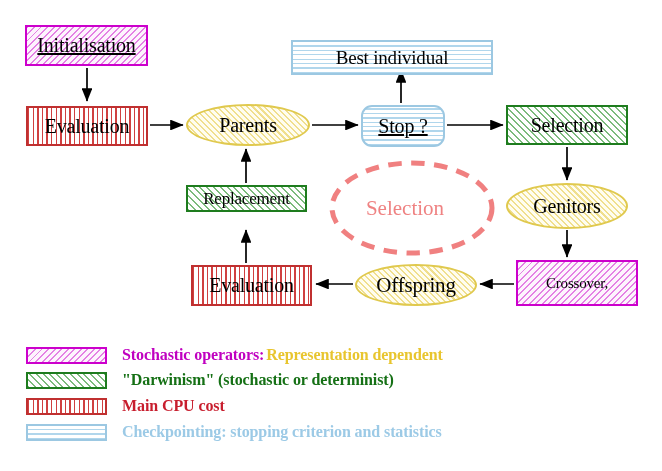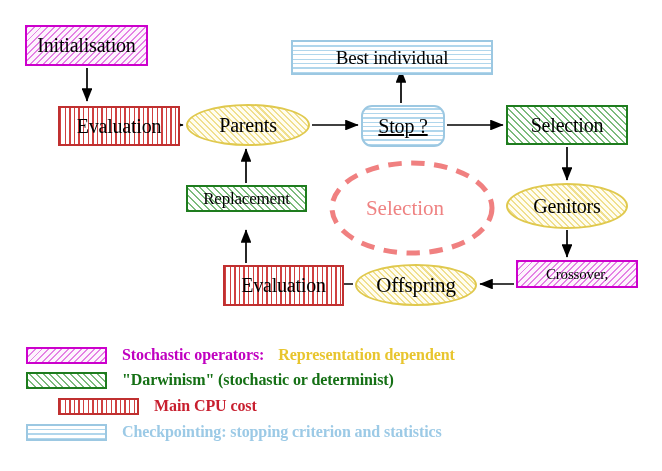--- a/index.html
+++ b/index.html
@@ -17,55 +17,54 @@
     background:repeating-linear-gradient(135deg,#e482e4 0 1.4px,rgba(0,0,0,0) 1.4px 4.6px) #fdf4fd;
     border:2px solid #cc00cc;
   }
   .hatch-green{
     background:repeating-linear-gradient(45deg,#7cbb7c 0 1.4px,rgba(0,0,0,0) 1.4px 4.8px) #ffffff;
     border:2px solid #1e7c1e;
   }
   .stripes-red{
     background:repeating-linear-gradient(90deg,#d04040 0 1.4px,rgba(0,0,0,0) 1.4px 4.6px) #ffffff;
     border:2px solid #c03030;
-    margin-left:32px;
   }
   .stripes-cyan{
     background:repeating-linear-gradient(0deg,#b0d6ec 0 1.3px,rgba(0,0,0,0) 1.3px 4.4px) #ffffff;
     border:2px solid #9cc8e2;
   }
   .hatch-yellow{
     background:repeating-linear-gradient(45deg,#f0df8e 0 1.5px,rgba(0,0,0,0) 1.5px 4.2px) #fffdf0;
     border:2px solid #e0c94e;
   }
   .ellipse{border-radius:50%;}
   
-  .n-init{left:25px;top:25px;width:123px;height:41px;}
+  .n-init{left:25px;top:25px;width:123px;height:41px;text-decoration:underline;}
   .n-eval-top{left:26px;top:106px;width:122px;height:40px;}
   .n-parents{left:186px;top:104px;width:124px;height:42px;}
   .n-best{left:291px;top:40px;width:202px;height:35px;font-size:19px;}
   .n-stop{left:361px;top:105px;width:84px;height:42px;border-radius:11px;text-decoration:underline;}
   .n-selection{left:506px;top:105px;width:122px;height:40px;}
   .n-genitors{left:506px;top:183px;width:122px;height:46px;}
-  .n-crossover{left:516px;top:260px;width:122px;height:28px;font-size:15px;line-height:1.25;flex-direction:column;}
+  .n-crossover{left:516px;top:260px;width:122px;height:46px;font-size:15px;line-height:1.25;flex-direction:column;}
   .n-offspring{left:355px;top:264px;width:122px;height:42px;font-size:21px;}
   .n-eval-bot{left:191px;top:265px;width:121px;height:41px;}
   .n-replacement{left:186px;top:185px;width:121px;height:27px;font-size:17px;}
   .n-generation-label{
     position:absolute;left:325px;top:195px;width:160px;height:26px;
     display:flex;align-items:center;justify-content:center;
     color:#ef8282;font-size:21px;
   }
   #arrow-layer{position:absolute;left:0;top:0;width:662px;height:471px;}
   
   .lg-row{position:absolute;left:26px;display:flex;align-items:center;}
   .lg-swatch{width:77px;height:13px;flex:0 0 auto;}
   .lg-text{margin-left:15px;font-size:16px;font-weight:bold;white-space:nowrap;letter-spacing:-0.1px;}
   .lg-magenta{color:#c000c0;}
-  .lg-gold{color:#e8c52e;margin-left:14px;}
+  .lg-gold{color:#e8c52e;margin-left:2px;}
   .lg-green{color:#157015;}
   .lg-red{color:#c81e2e;}
   .lg-cyan{color:#9ccae6;}
 </style>
 </head>
 <body>
 
 <div id="canvas">
 
   <svg id="arrow-layer" width="662" height="471" viewBox="0 0 662 471" xmlns="http://www.w3.org/2000/svg">

